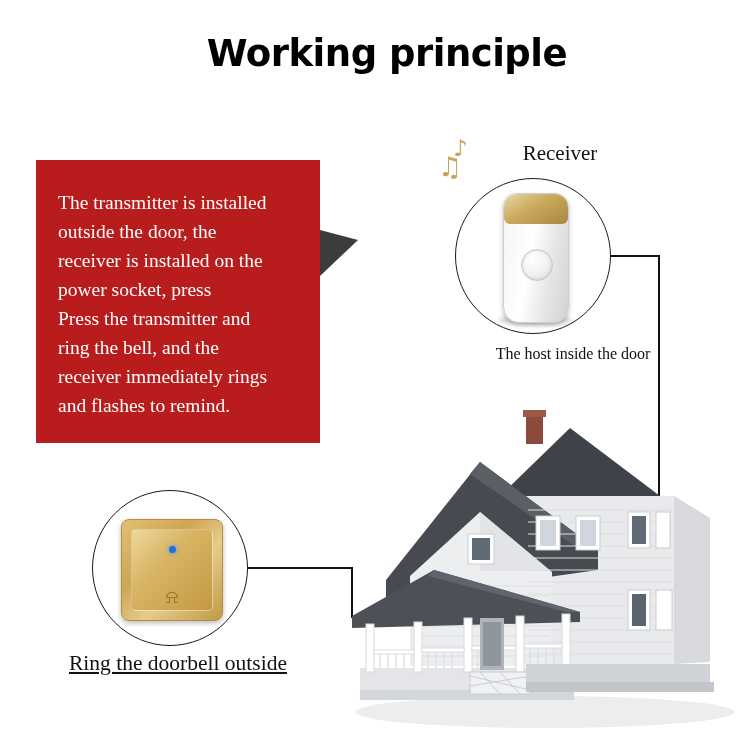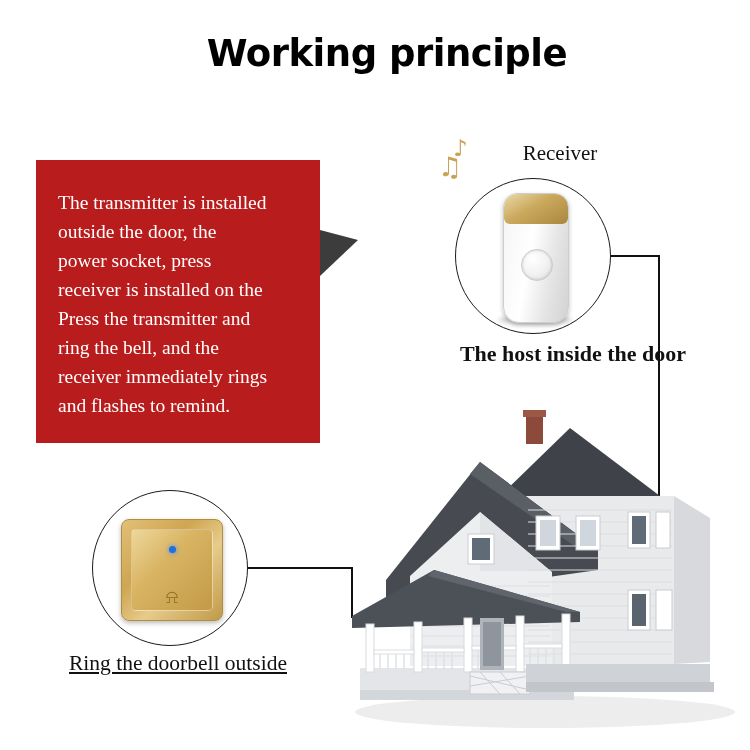--- a/index.html
+++ b/index.html
@@ -83,23 +83,22 @@
   .lbl-transmitter {
     left: 56px;
     top: 452px;
     width: 220px;
     font-size: 21px;
   }
   .cap-receiver {
     left: 408px;
     top: 340px;
     width: 330px;
-    font-size: 22px;
+    font-size: 16px;
     line-height: 27px;
-    font-weight: bold;
   }
   .cap-transmitter {
     left: 28px;
     top: 650px;
     width: 300px;
     font-size: 21.5px;
     line-height: 27px;
     text-decoration: underline;
   }
 
@@ -373,22 +372,22 @@
       <line x1="170" y1="272" x2="190" y2="294"></line>
     </g>
 
     <rect x="196" y="264" width="184" height="22" fill="#cfd2d6"></rect>
     <rect x="196" y="282" width="188" height="10" fill="#c2c5ca"></rect>
   </svg>
 
   <div class="callout">
     <p>The transmitter is installed</p>
     <p>outside the door, the</p>
+    <p>receiver is installed on the</p>
     <p>power socket, press</p>
-    <p>receiver is installed on the</p>
     <p>Press the transmitter and</p>
     <p>ring the bell, and the</p>
     <p>receiver immediately rings</p>
     <p>and flashes to remind.</p>
   </div>
   <div class="callout-tail"></div>
 
   <div class="notes">
     <span class="note1">♪</span>
     <span class="note2">♫</span>

